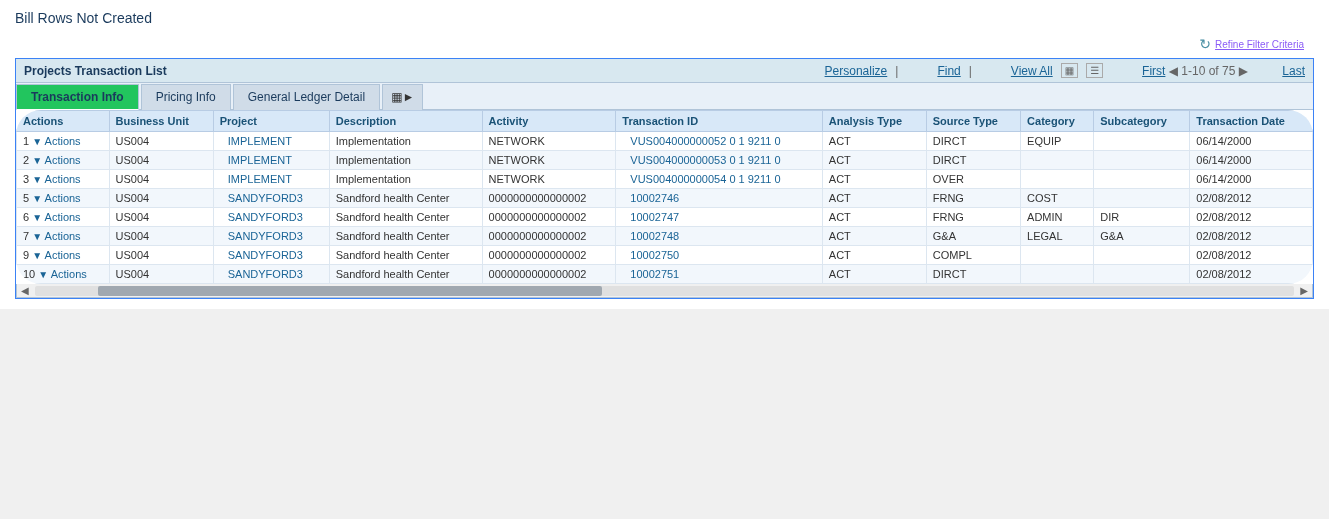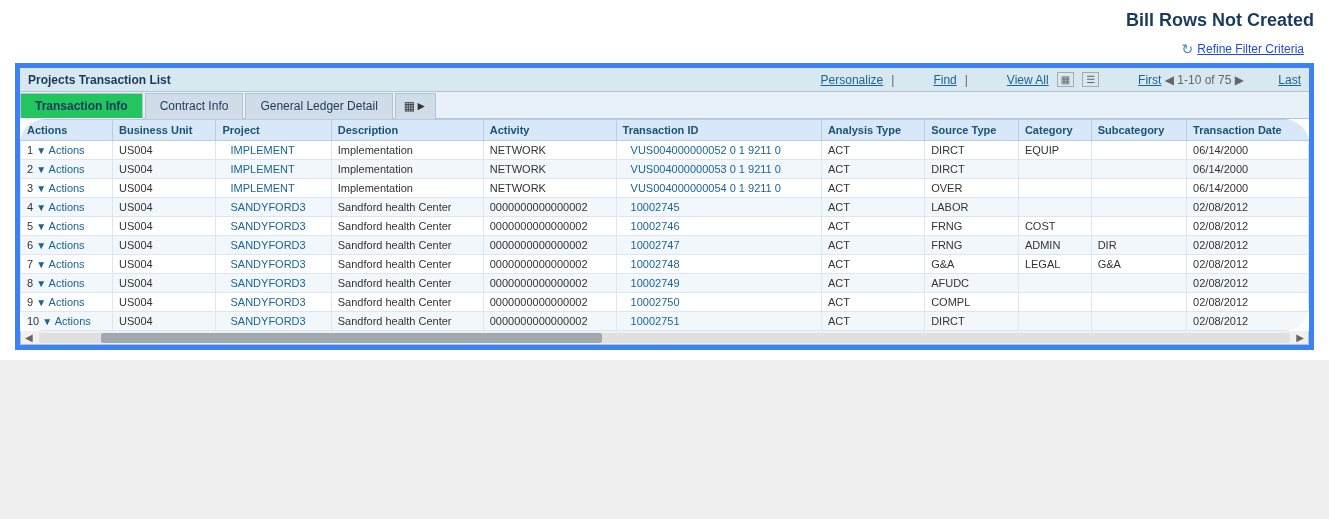--- a/index.html
+++ b/index.html
@@ -1,22 +1,22 @@
 <!DOCTYPE html>
 <html><head>
   <meta charset="utf-8">
   <style>
     * { box-sizing: border-box; margin: 0; padding: 0; }
     body { font-family: Arial, sans-serif; font-size: 12px; background: #f0f0f0; color: #333; }
     .page-container { background: #fff; padding: 10px 15px; min-width: 1300px; }
-    .page-title { font-size: 18px; color: #1a3a5c; font-weight: bold; margin-bottom: 10px; text-align: right; }
+    .page-title { font-size: 14px; color: #1a3a5c; font-weight: normal; margin-bottom: 10px; }
     .refine-bar { display: flex; justify-content: flex-end; align-items: center; margin-bottom: 6px; padding-right: 10px; }
     .refine-icon { color: #4a90a4; font-size: 14px; margin-right: 4px; }
-    .refine-link { color: #1d4ed8; text-decoration: underline; cursor: pointer; font-size: 12px; }
-    .panel { border: 5px solid #3b82f6; background: #fff; }
+    .refine-link { color: #8b5cf6; text-decoration: underline; cursor: pointer; font-size: 10px; }
+    .panel { border: 1px solid #3b82f6; background: #fff; }
     .panel-header { background: #d8e8f0; padding: 4px 8px; font-size: 12px; font-weight: bold; color: #1a3a5c; display: flex; justify-content: space-between; align-items: center; border-bottom: 1px solid #b0c4d8; }
     .panel-header-left { }
     .panel-header-right { display: flex; align-items: center; gap: 8px; font-weight: normal; }
     .panel-header-right a { color: #1a6496; text-decoration: underline; cursor: pointer; padding-left: 31px; }
     .panel-header-right span { color: #666; }
     .tabs { display: flex; border-bottom: 1px solid #b0c4d8; background: #e8f0f8; }
     .tab { padding: 5px 14px; cursor: pointer; border: 1px solid #b0c4d8; border-bottom: none; margin-right: 2px; font-size: 12px; background: #d0dce8; color: #1a3a5c; position: relative; top: 1px; }
     .tab.active { background: #22c55e; border-bottom: 1px solid #fff; font-weight: bold; z-index: 1; }
     .tab-extra { padding: 5px 8px; cursor: pointer; border: 1px solid #b0c4d8; border-bottom: none; margin-right: 2px; background: #d0dce8; position: relative; top: 1px; }
     .grid-table { width: 100%; border-collapse: collapse; font-size: 11px; }
@@ -69,21 +69,21 @@
           <a>Last</a>
         </span>
       </div>
     </div>
 
     <div class="tabs">
       <div class="tab active">
         <span>Transaction Info</span>
       </div>
       <div class="tab">
-        <span>Contract Info</span>
+        <span>Pricing Info</span>
       </div>
       <div class="tab">
         <span>General Ledger Detail</span>
       </div>
       <div class="tab-extra">
         <span>▦►</span>
       </div>
     </div>
 
     <div style="overflow-x:auto;border-radius:25px;">
@@ -137,33 +137,20 @@
               <td>Implementation</td>
               <td>NETWORK</td>
               <td><a class="link">VUS004000000054 0 1 9211 0</a></td>
               <td>ACT</td>
               <td>OVER</td>
               <td></td>
               <td></td>
               <td>06/14/2000</td>
             </tr>
             <tr>
-              <td><span class="row-num">4</span> <span class="arrow">▼</span> <a class="actions-link">Actions</a></td>
-              <td>US004</td>
-              <td><a class="link">SANDYFORD3</a></td>
-              <td>Sandford health Center</td>
-              <td>0000000000000002</td>
-              <td><a class="link">10002745</a></td>
-              <td>ACT</td>
-              <td>LABOR</td>
-              <td></td>
-              <td></td>
-              <td>02/08/2012</td>
-            </tr>
-            <tr>
               <td><span class="row-num">5</span> <span class="arrow">▼</span> <a class="actions-link">Actions</a></td>
               <td>US004</td>
               <td><a class="link">SANDYFORD3</a></td>
               <td>Sandford health Center</td>
               <td>0000000000000002</td>
               <td><a class="link">10002746</a></td>
               <td>ACT</td>
               <td>FRNG</td>
               <td>COST</td>
               <td></td>
@@ -186,33 +173,20 @@
               <td><span class="row-num">7</span> <span class="arrow">▼</span> <a class="actions-link">Actions</a></td>
               <td>US004</td>
               <td><a class="link">SANDYFORD3</a></td>
               <td>Sandford health Center</td>
               <td>0000000000000002</td>
               <td><a class="link">10002748</a></td>
               <td>ACT</td>
               <td>G&amp;A</td>
               <td>LEGAL</td>
               <td>G&amp;A</td>
-              <td>02/08/2012</td>
-            </tr>
-            <tr>
-              <td><span class="row-num">8</span> <span class="arrow">▼</span> <a class="actions-link">Actions</a></td>
-              <td>US004</td>
-              <td><a class="link">SANDYFORD3</a></td>
-              <td>Sandford health Center</td>
-              <td>0000000000000002</td>
-              <td><a class="link">10002749</a></td>
-              <td>ACT</td>
-              <td>AFUDC</td>
-              <td></td>
-              <td></td>
               <td>02/08/2012</td>
             </tr>
             <tr>
               <td><span class="row-num">9</span> <span class="arrow">▼</span> <a class="actions-link">Actions</a></td>
               <td>US004</td>
               <td><a class="link">SANDYFORD3</a></td>
               <td>Sandford health Center</td>
               <td>0000000000000002</td>
               <td><a class="link">10002750</a></td>
               <td>ACT</td>

